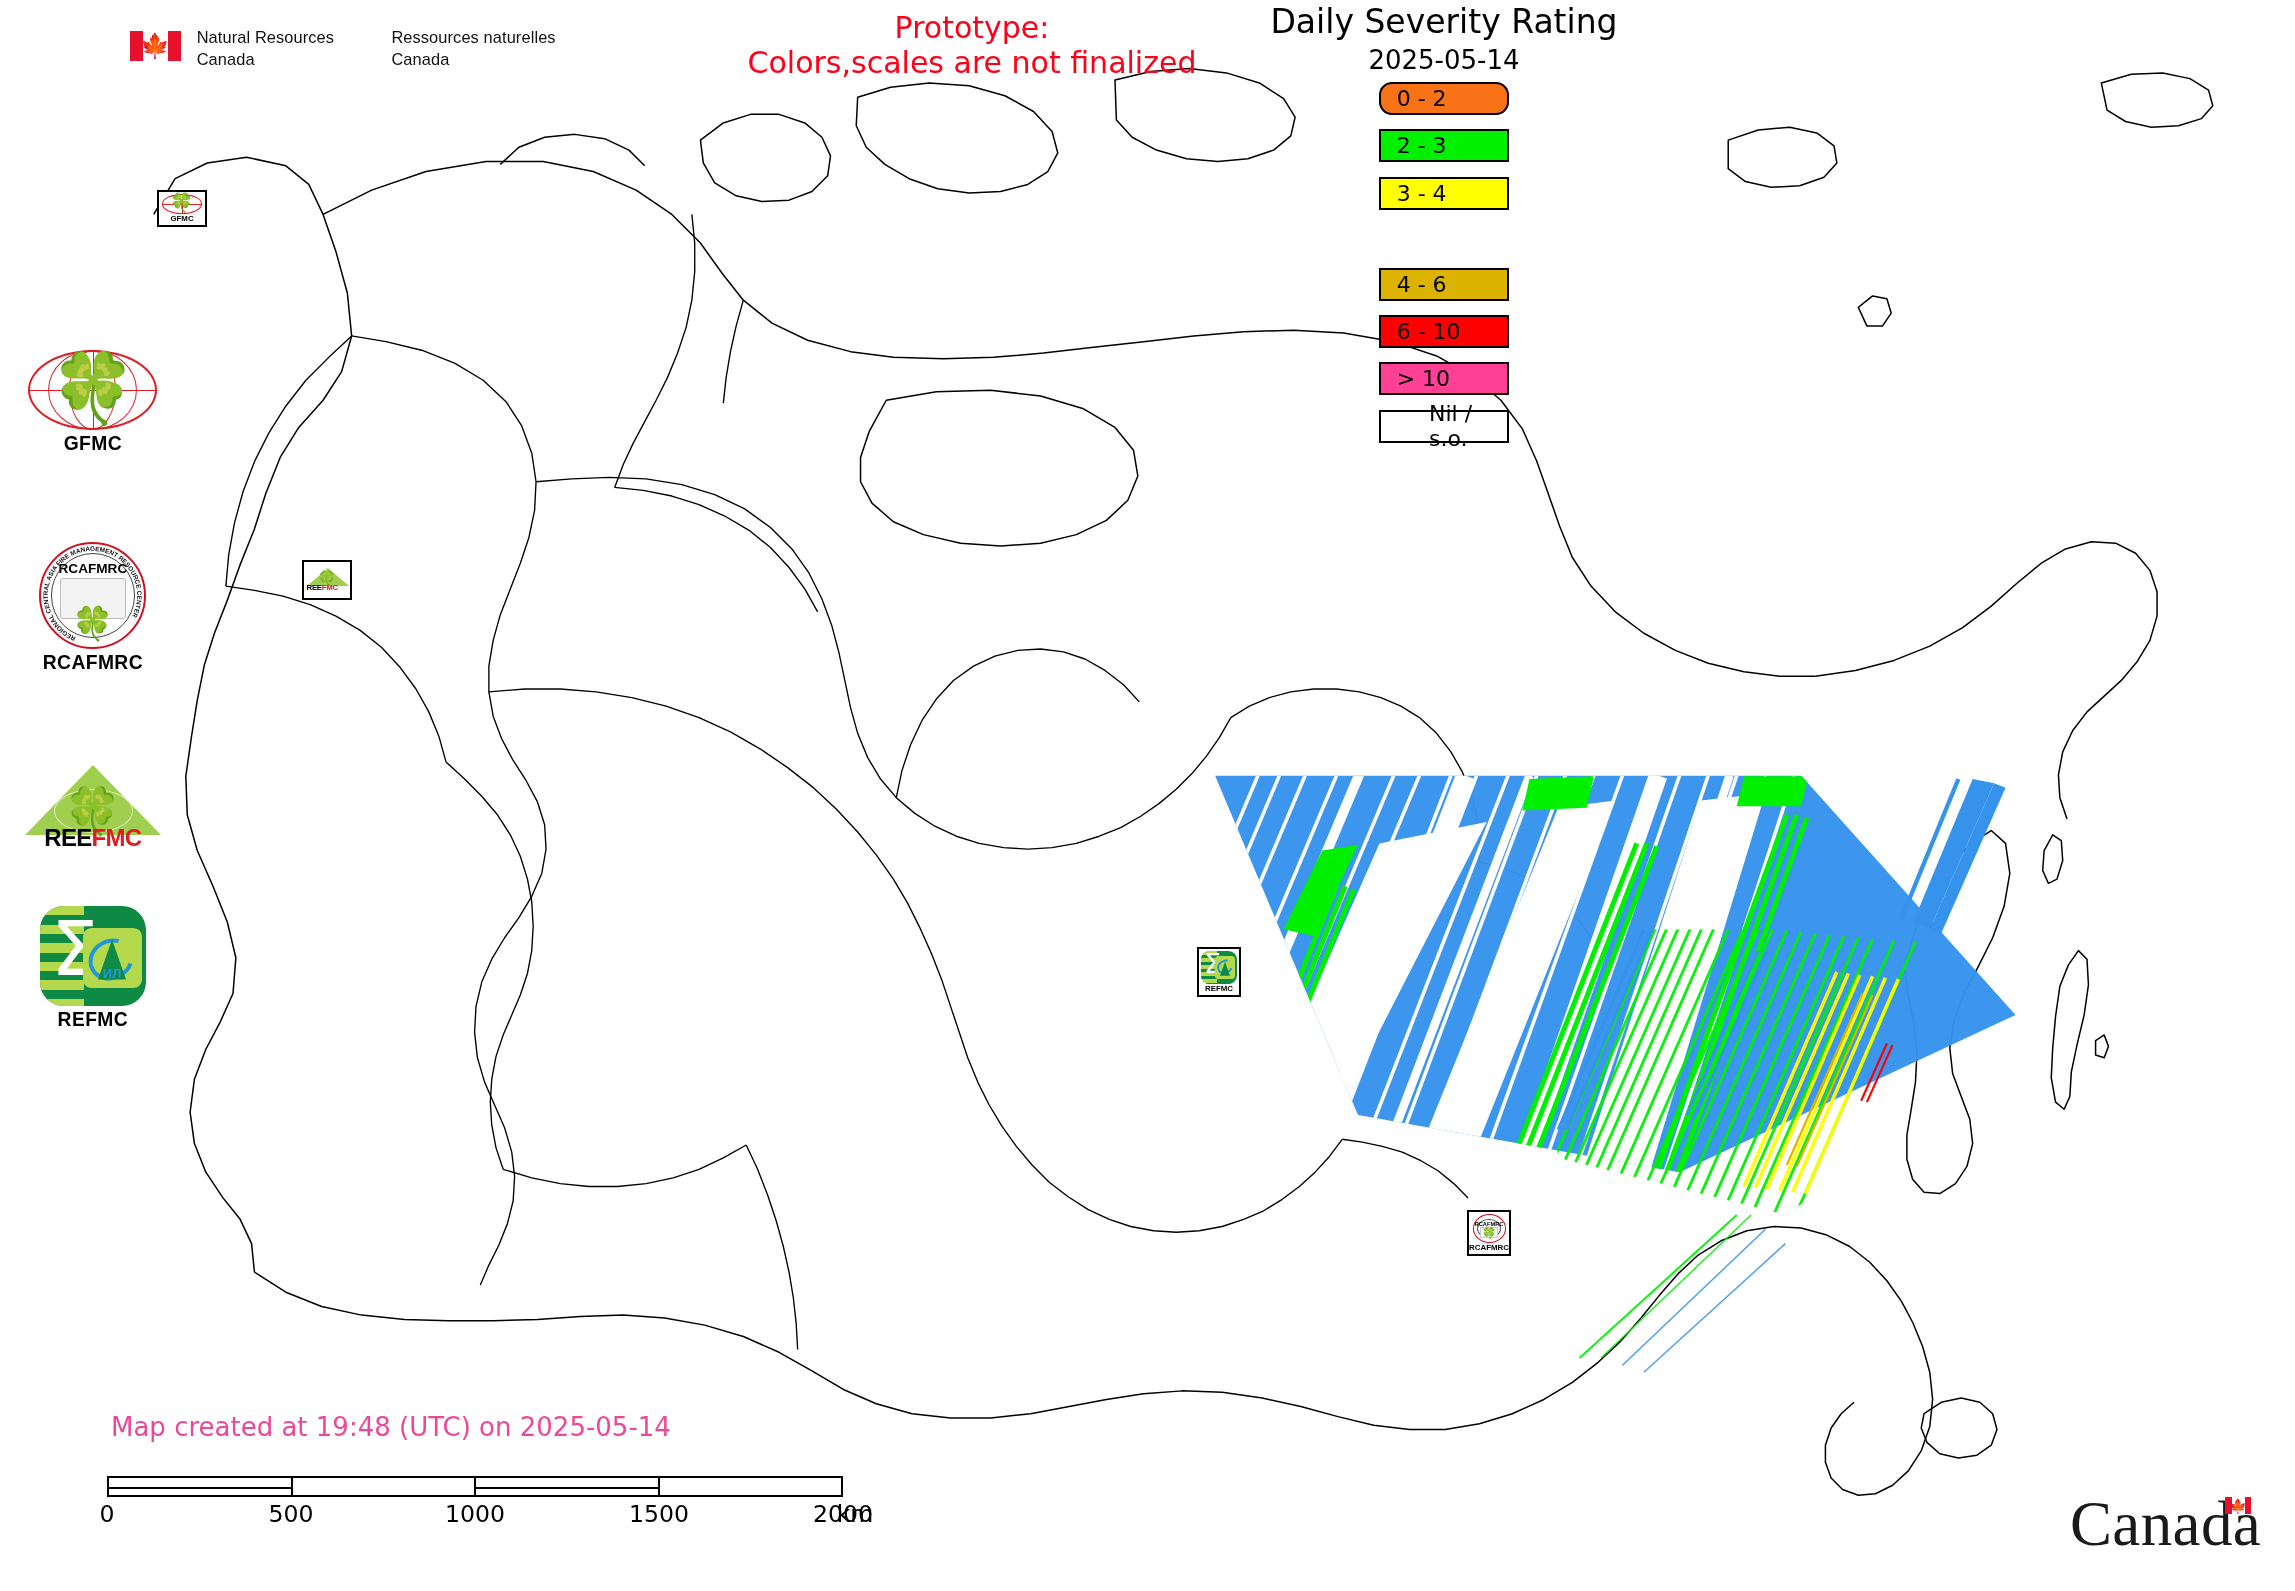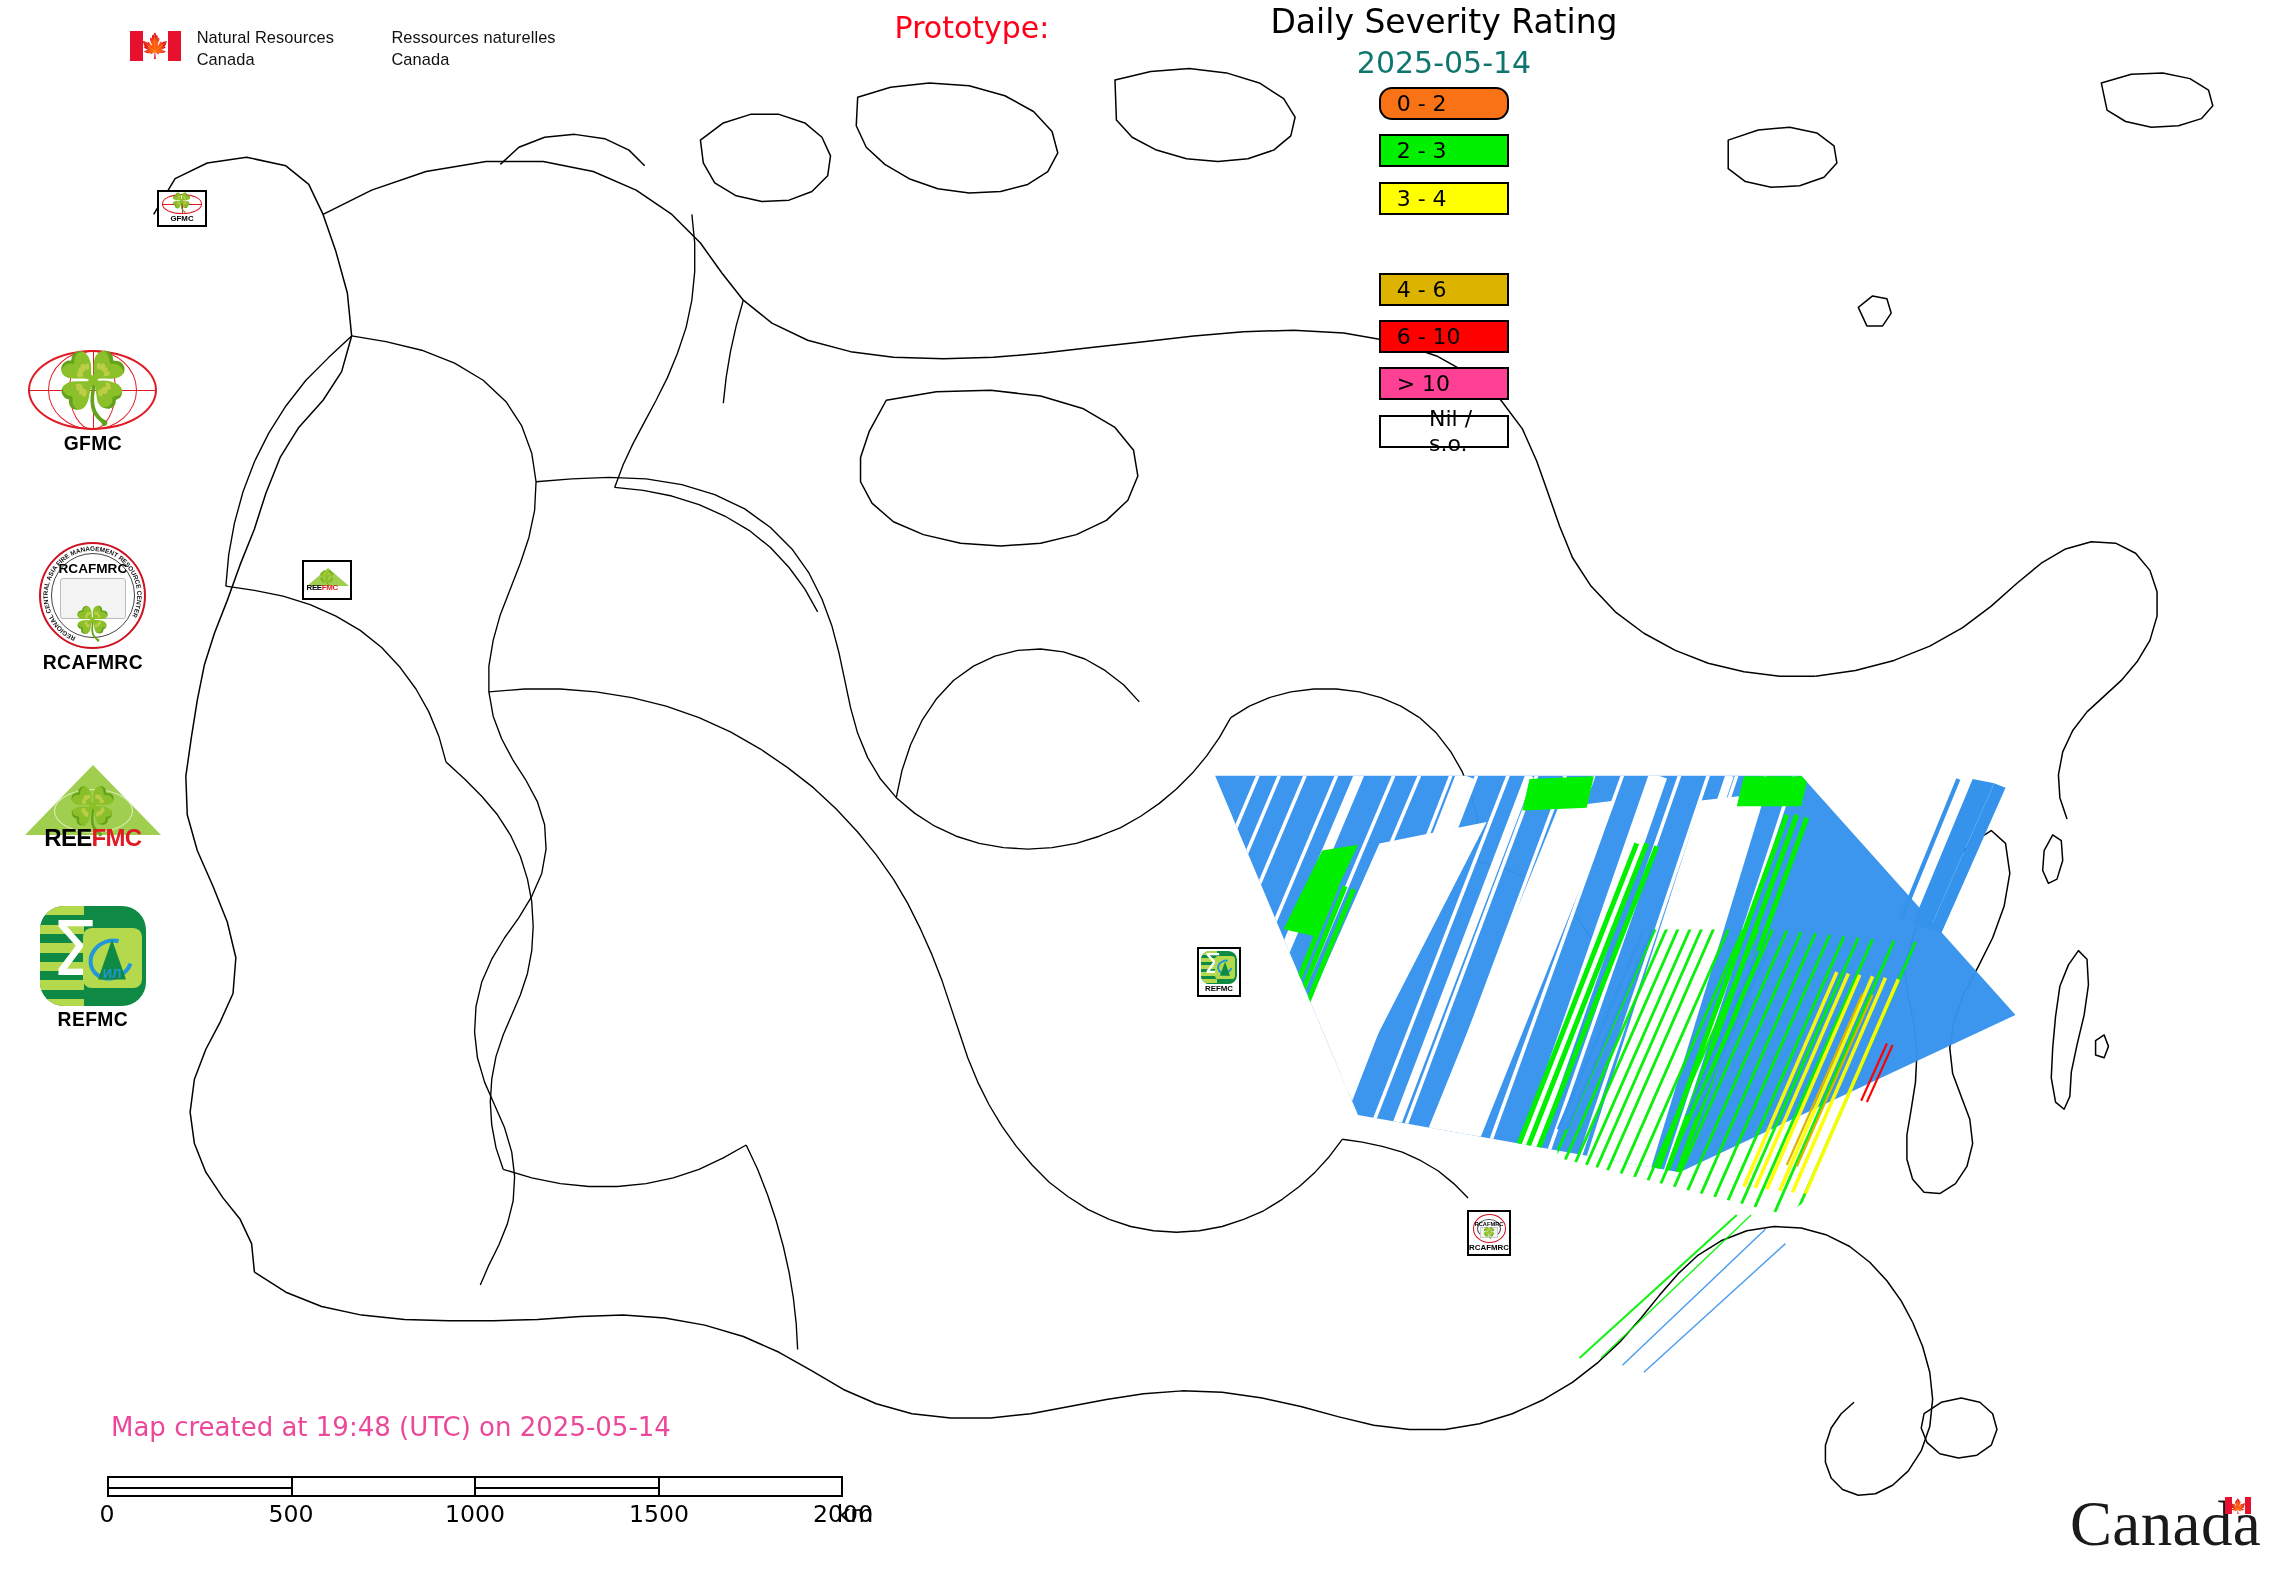--- a/index.html
+++ b/index.html
@@ -67,22 +67,22 @@
   }
   #legend-title {
     text-align: center;
     font-size: 33px;
     color: #000;
     font-family: "DejaVu Sans", sans-serif;
     line-height: 1.1;
   }
   #legend-date {
     text-align: center;
-    font-size: 30px;
-    color: #0f766e;
+    font-size: 26px;
+    color: #000000;
     margin-top: 4.3px;
     font-family: "DejaVu Sans", sans-serif;
   }
   #legend-items {
     margin-top: 7.1px;
     display: flex;
     flex-direction: column;
     align-items: center;
     gap: 14.3px;
   }
@@ -638,20 +638,21 @@
     <div class="bar"></div>
   </div>
   <div class="sig-text" id="nrcan-en">Natural Resources
 Canada</div>
   <div class="sig-text" id="nrcan-fr">Ressources naturelles
 Canada</div>
 </div>
 
 <div id="prototype-warning" style="color: rgb(255, 0, 24);">
   <div>Prototype:</div>
+  <div>Colors,scales are not finalized</div>
 </div>
 
 <div id="legend">
   <div id="legend-title">Daily Severity Rating</div>
   <div id="legend-date">2025-05-14</div>
   <div id="legend-items">
     <div class="legend-swatch" style="background: #f97316; border-radius: 13px;">
       <span>0 - 2</span>
     </div>
     <div class="legend-swatch" style="background: rgb(0, 240, 0);">

